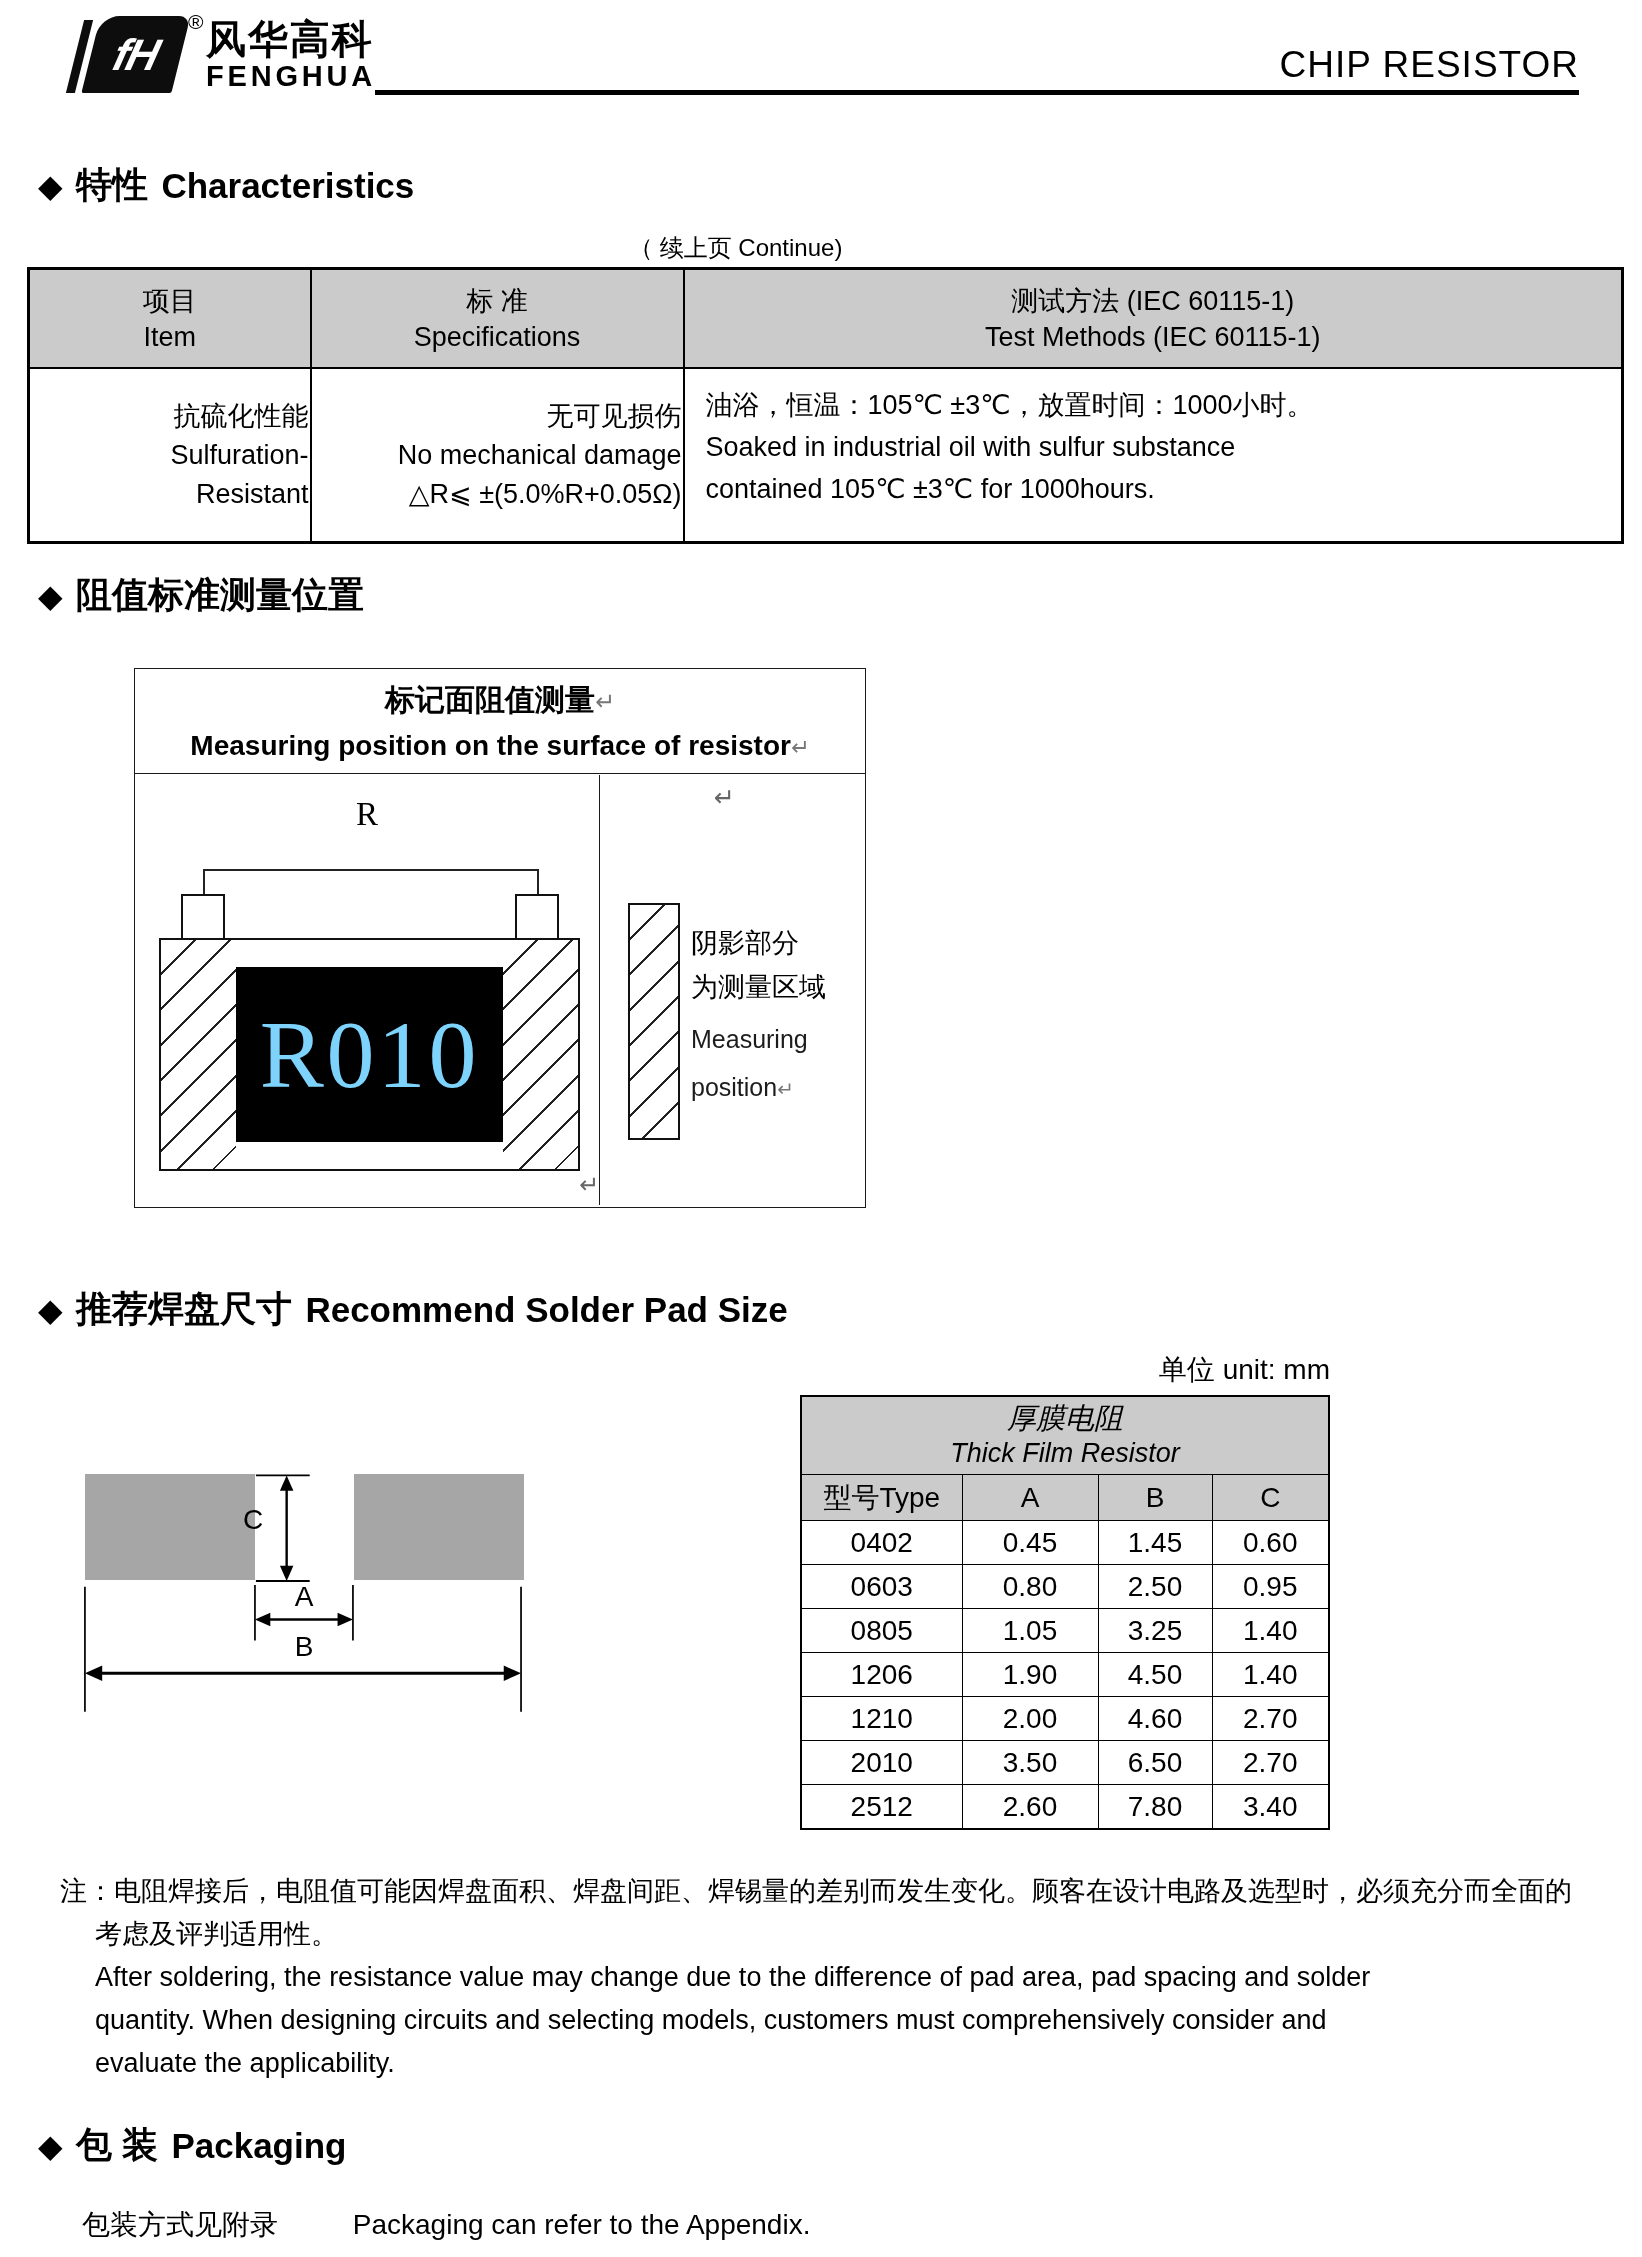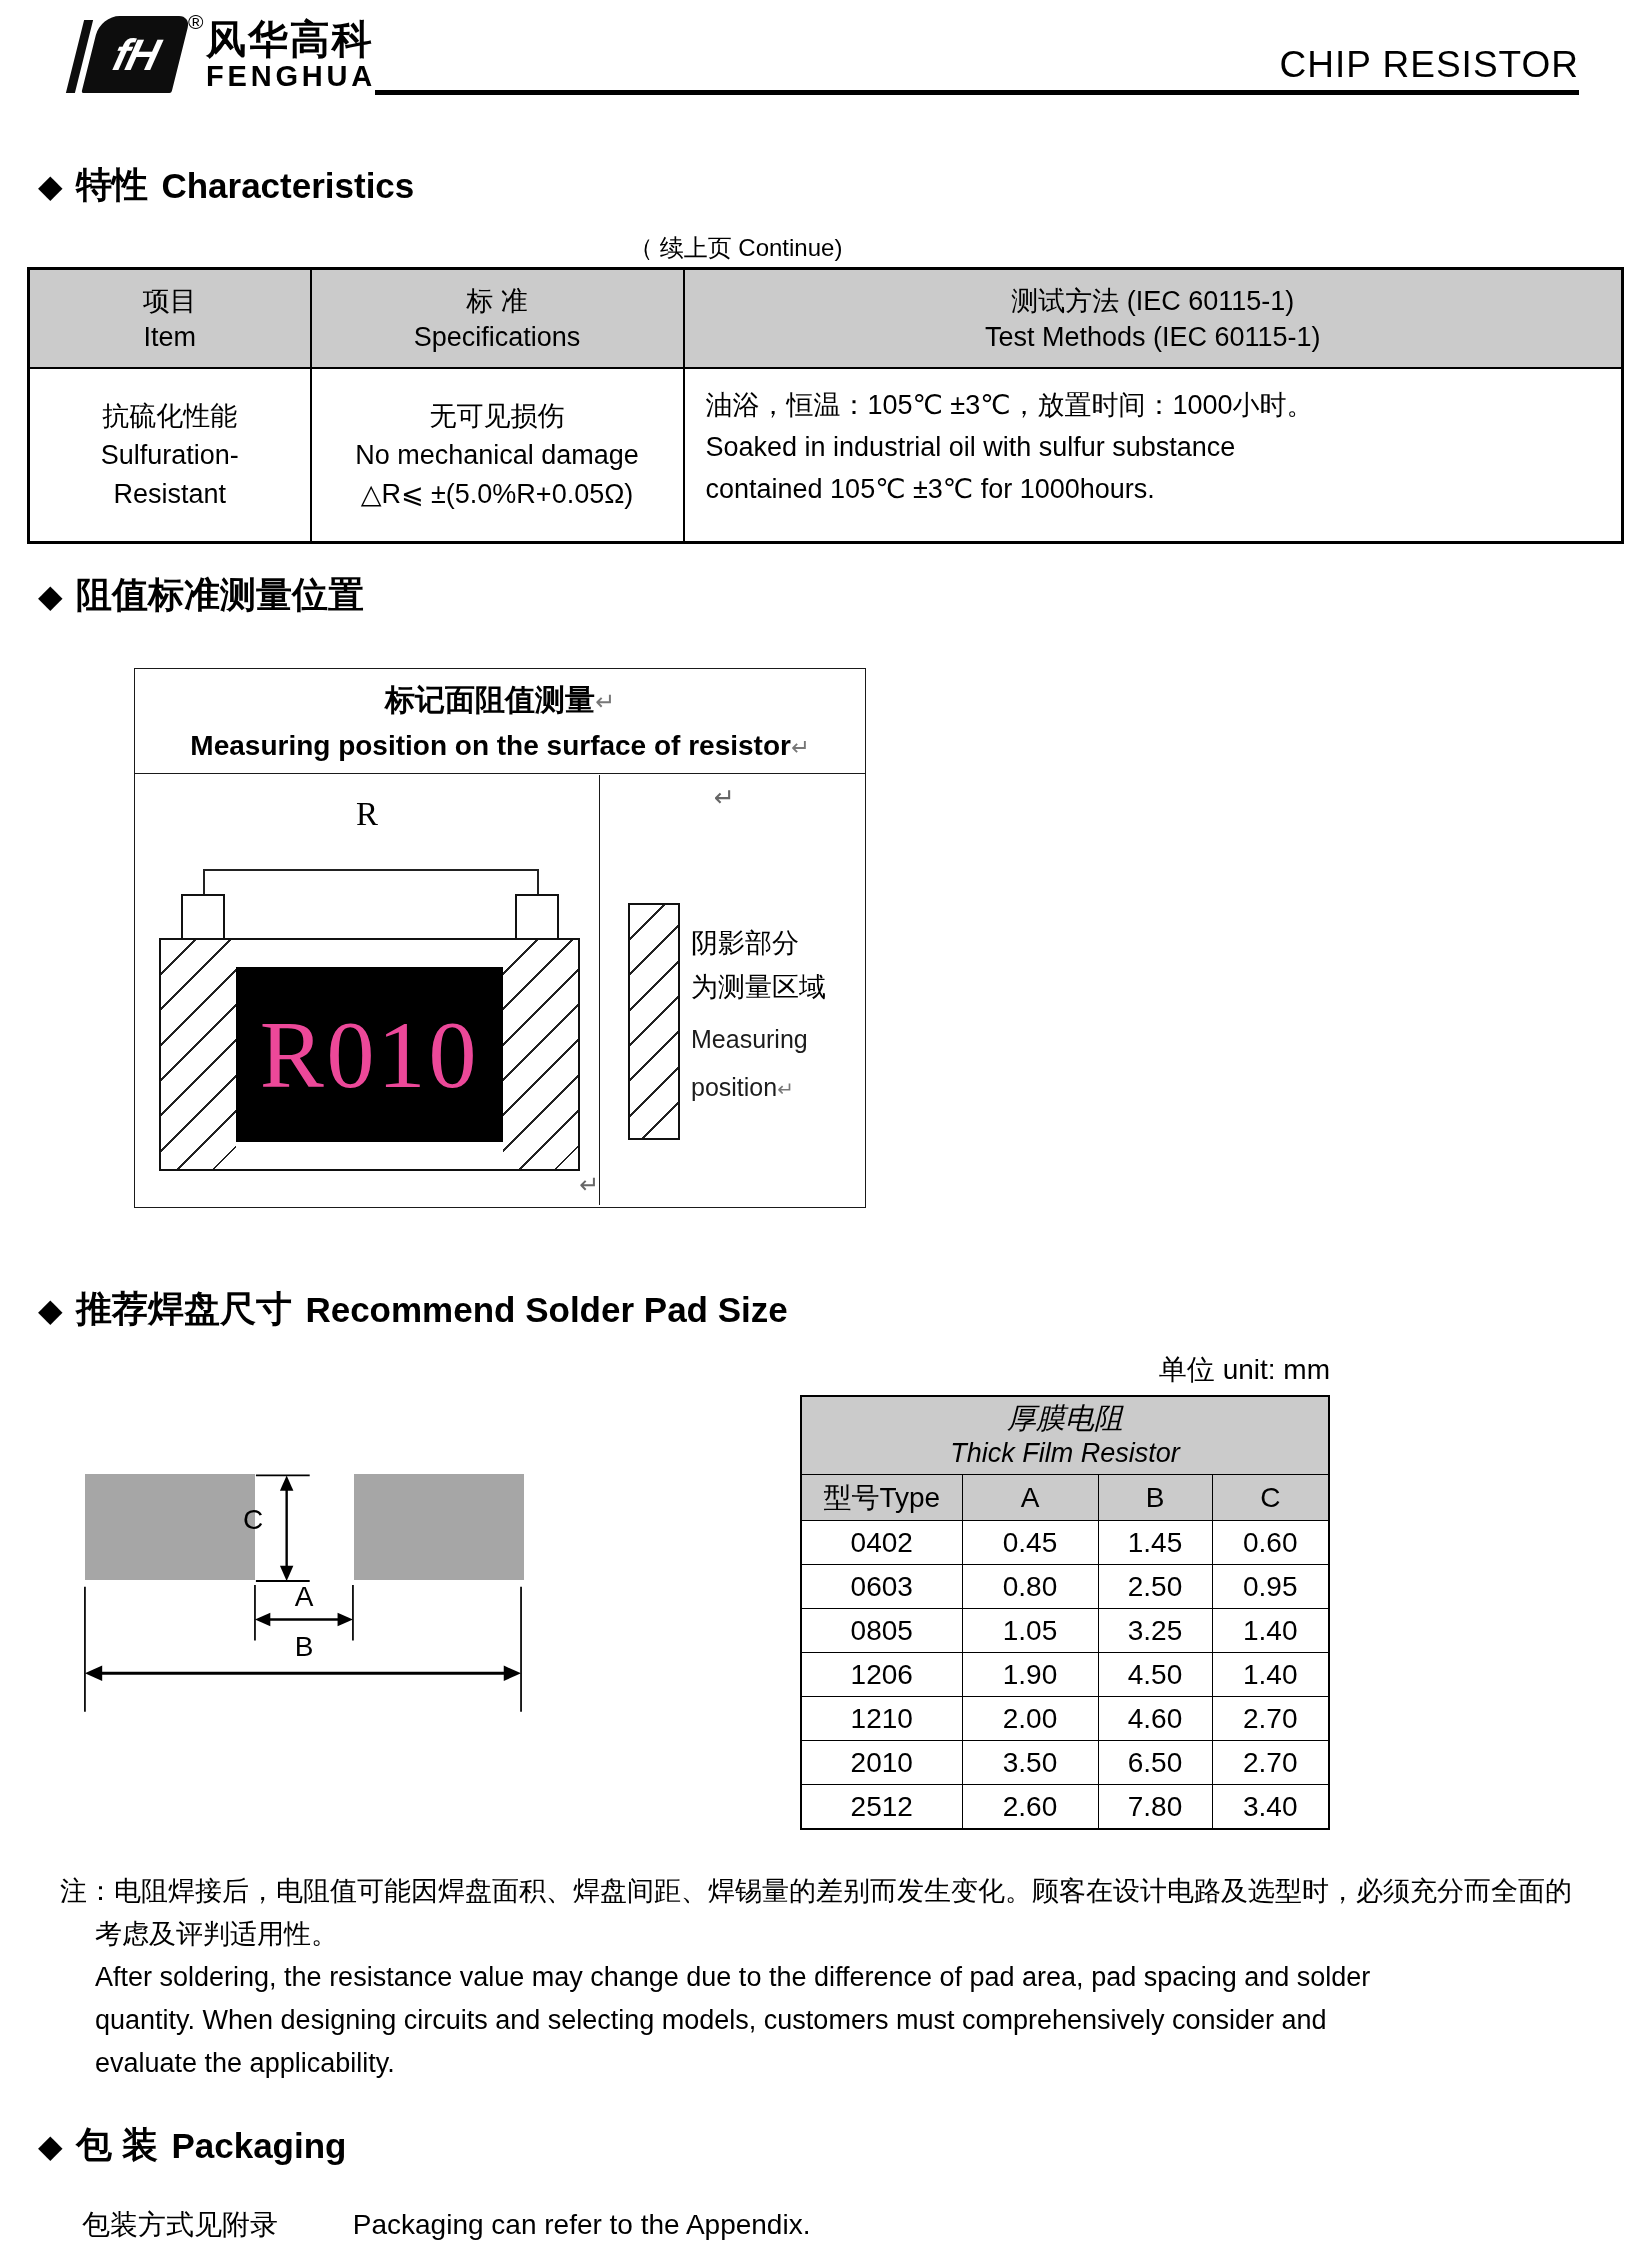--- a/index.html
+++ b/index.html
@@ -37,21 +37,21 @@
   #sec-packaging{left:38px;top:2121px;}
 
   .continue-note{position:absolute;left:629px;top:232px;font-size:24px;}
 
   
   .char-table{position:absolute;left:27px;top:267px;width:1597px;border-collapse:collapse;table-layout:fixed;}
   .char-table td{border:2.9px solid #000;}
   .char-table{border:3.8px solid #000;}
   .char-table .hdr{background:var(--header-bg);height:95px;text-align:center;font-size:27px;line-height:36px;}
   .char-table .body-row td{height:157px;font-size:27px;}
-  .cell-center{text-align:center;line-height:39px;margin-top:24px;}
+  .cell-center{text-align:right;line-height:39px;margin-top:24px;}
   .cell-left{text-align:left;vertical-align:top;padding:15.4px 9.6px 0 21px;line-height:42px;}
 
   
   .dg-box{position:absolute;left:134px;top:668px;width:730px;height:538px;border:1.9px solid #1a1a1a;background:#fff;}
   .dg-title{position:absolute;left:0;top:0;width:100%;height:104px;border-bottom:1.9px solid #1a1a1a;
     display:flex;flex-direction:column;align-items:center;justify-content:center;gap:8.6px;}
   .dg-title-cn{font-size:30px;font-weight:bold;}
   .dg-title-en{font-size:28px;font-weight:bold;}
   .ret{color:#777;font-size:0.8em;font-weight:normal;}
   .dg-left{position:absolute;left:0;top:106px;width:464px;height:430px;border-right:1.9px solid #1a1a1a;}
@@ -60,21 +60,21 @@
   .dg-bracket{position:absolute;left:68px;top:94px;width:332px;height:26px;
     border-top:2.9px solid #222;border-left:2.9px solid #222;border-right:2.9px solid #222;}
   .dg-term{position:absolute;top:119px;width:40px;height:42px;border:2.9px solid #111;background:#fff;z-index:2;}
   .dg-term-l{left:46px;} .dg-term-r{left:380px;}
   .dg-body{position:absolute;left:24px;top:163px;width:417px;height:229px;border:2.9px solid #111;background:#fff;}
   .hatch{background-image:repeating-linear-gradient(135deg,transparent,transparent 23px,#222 23px,#222 25px);}
   .dg-elec{position:absolute;top:0;width:75px;height:100%;}
   .dg-elec-l{left:0;} .dg-elec-r{right:0;}
   .dg-black{position:absolute;left:75px;top:27px;width:267px;height:175px;background:#000;
     display:flex;align-items:center;justify-content:center;}
-  .dg-marking{font-family:"Liberation Serif","DejaVu Serif",serif;font-size:96px;color:#ec4899;letter-spacing:2.9px;line-height:1;}
+  .dg-marking{font-family:"Liberation Serif","DejaVu Serif",serif;font-size:96px;color:#7dd3fc;letter-spacing:2.9px;line-height:1;}
   .dg-ret-bl{position:absolute;left:444px;top:396px;color:#666;font-size:24px;}
   .dg-right{position:absolute;left:466px;top:106px;width:262px;height:430px;}
   .dg-ret-top{position:absolute;left:113px;top:7.7px;color:#666;font-size:25px;}
   .dg-bar{position:absolute;left:27px;top:128px;width:48px;height:233px;border:2.9px solid #111;}
   .dg-note{position:absolute;left:90px;white-space:nowrap;}
   .dg-note-cn1{top:150px;font-size:27px;}
   .dg-note-cn2{top:194px;font-size:27px;}
   .dg-note-en1{top:250px;font-size:25px;color:#1c1c1c;}
   .dg-note-en2{top:298px;font-size:25px;color:#1c1c1c;}
 

